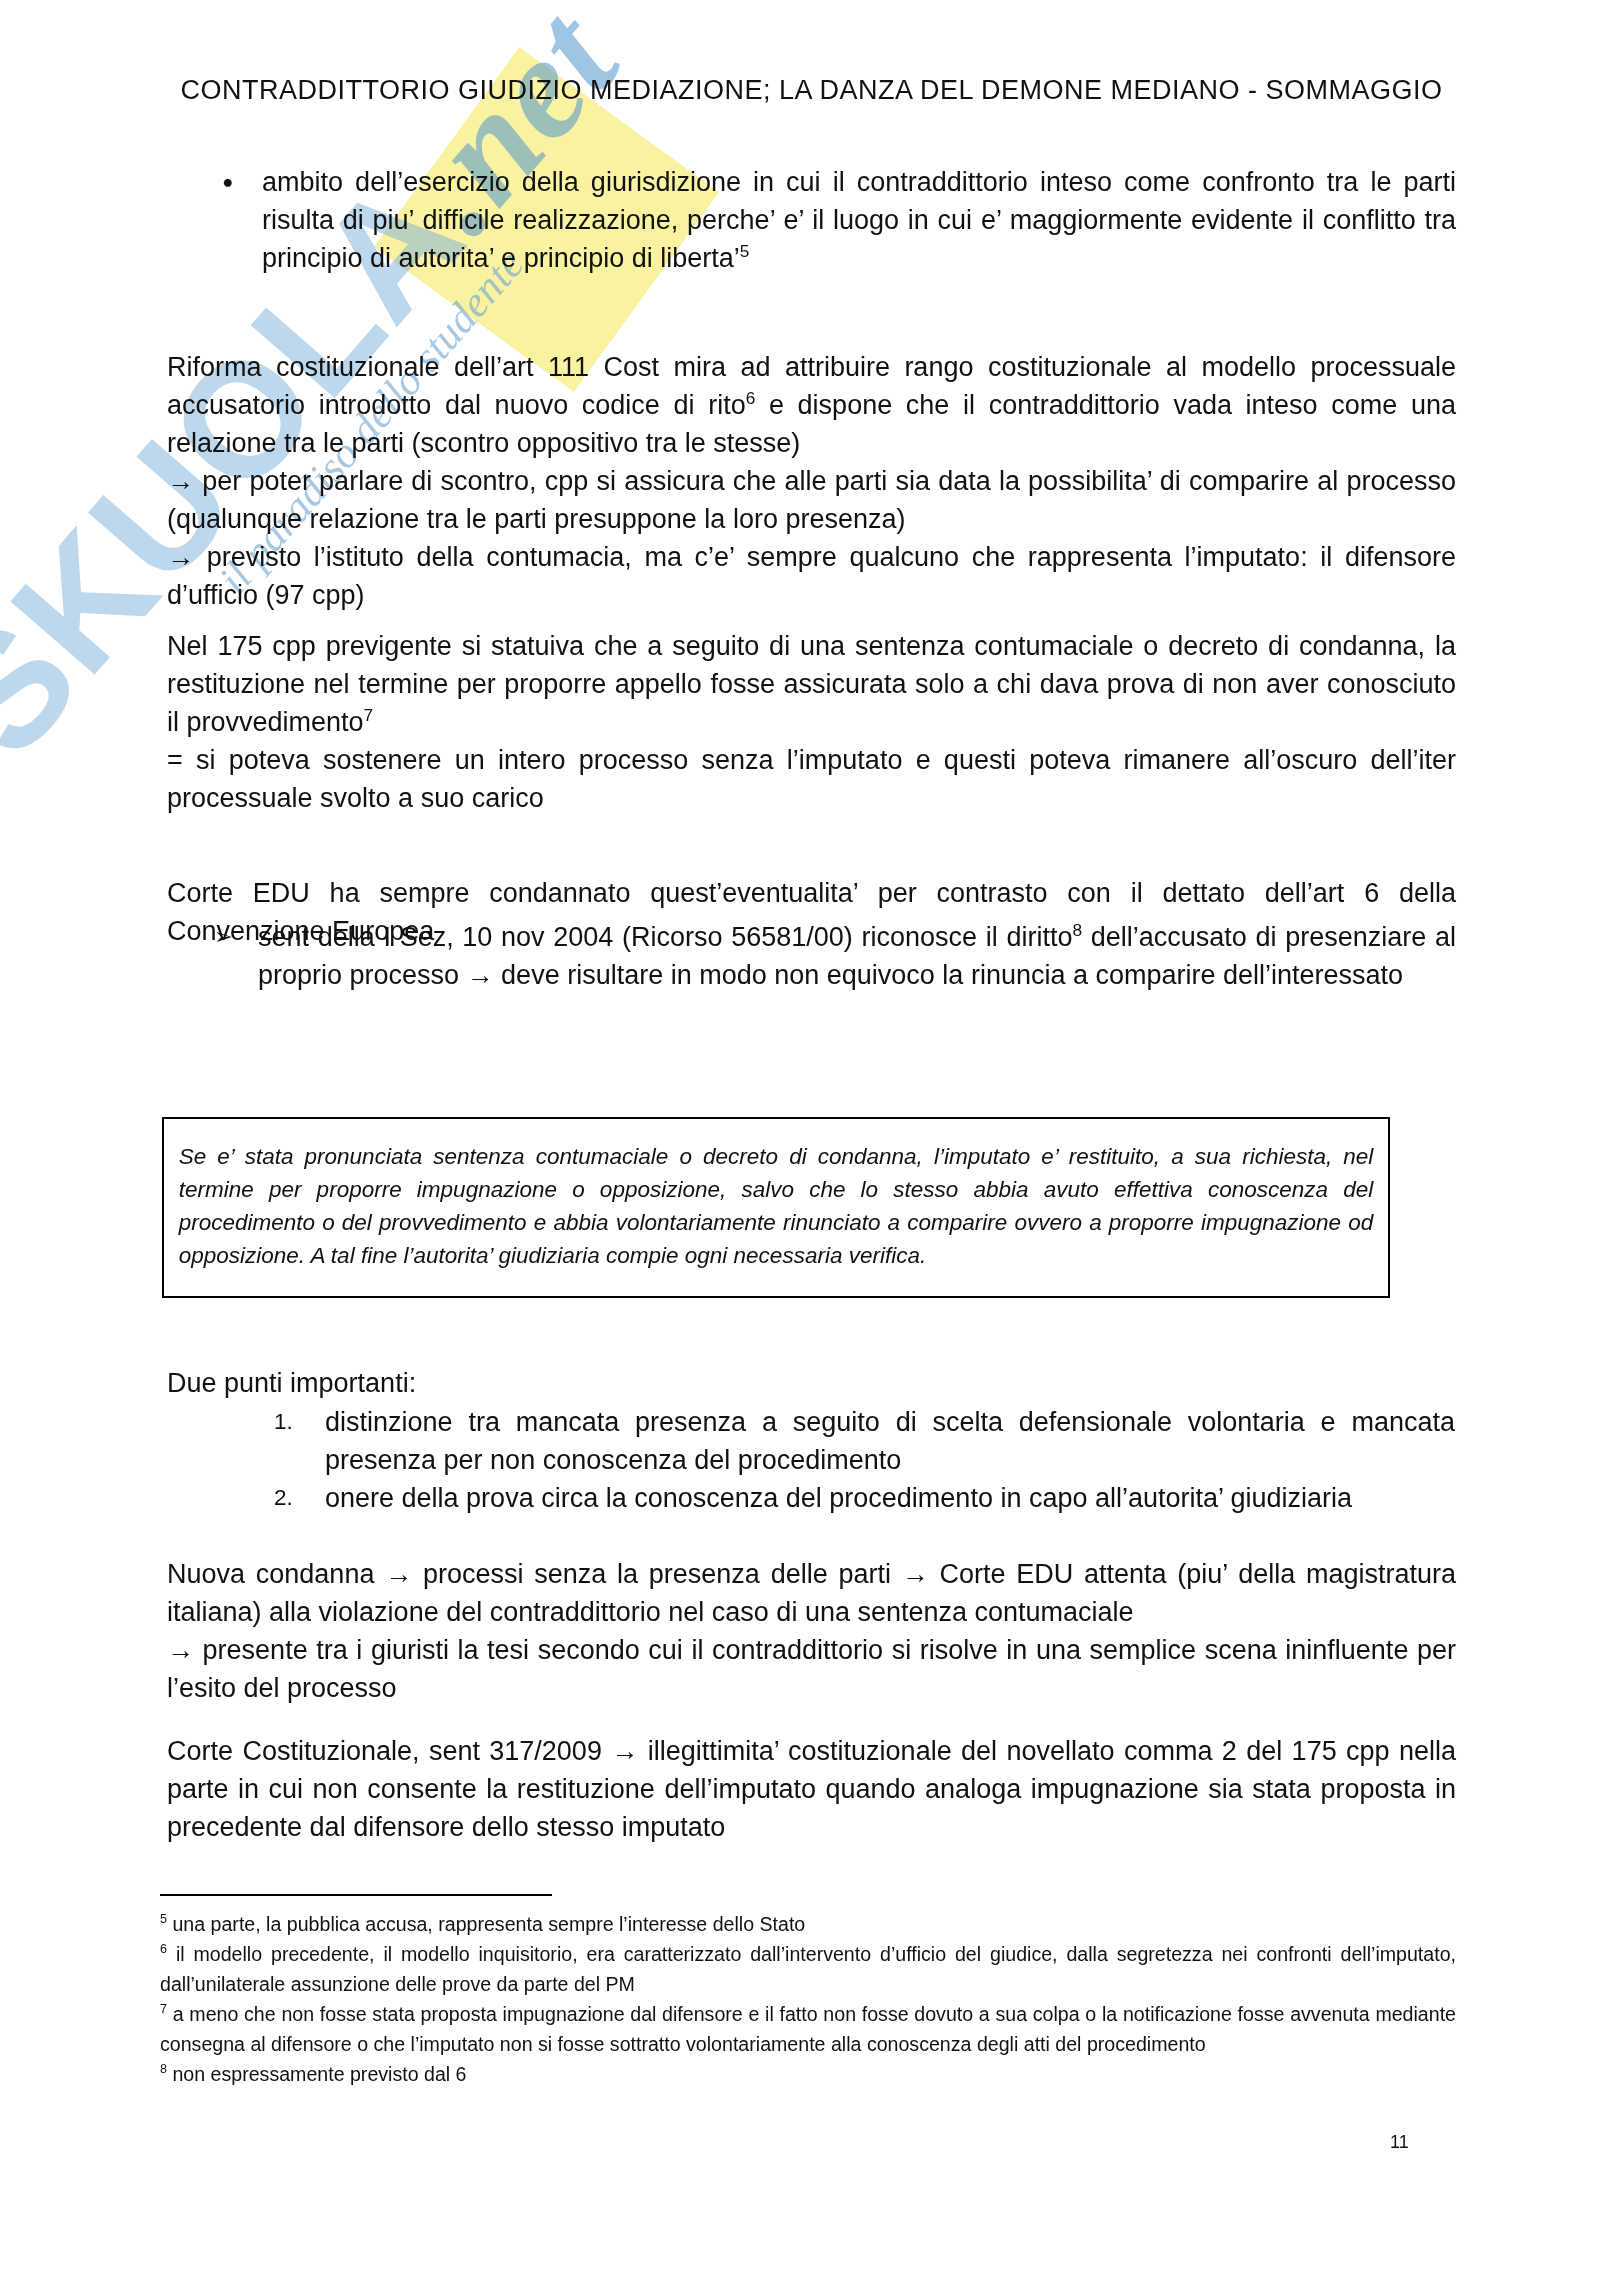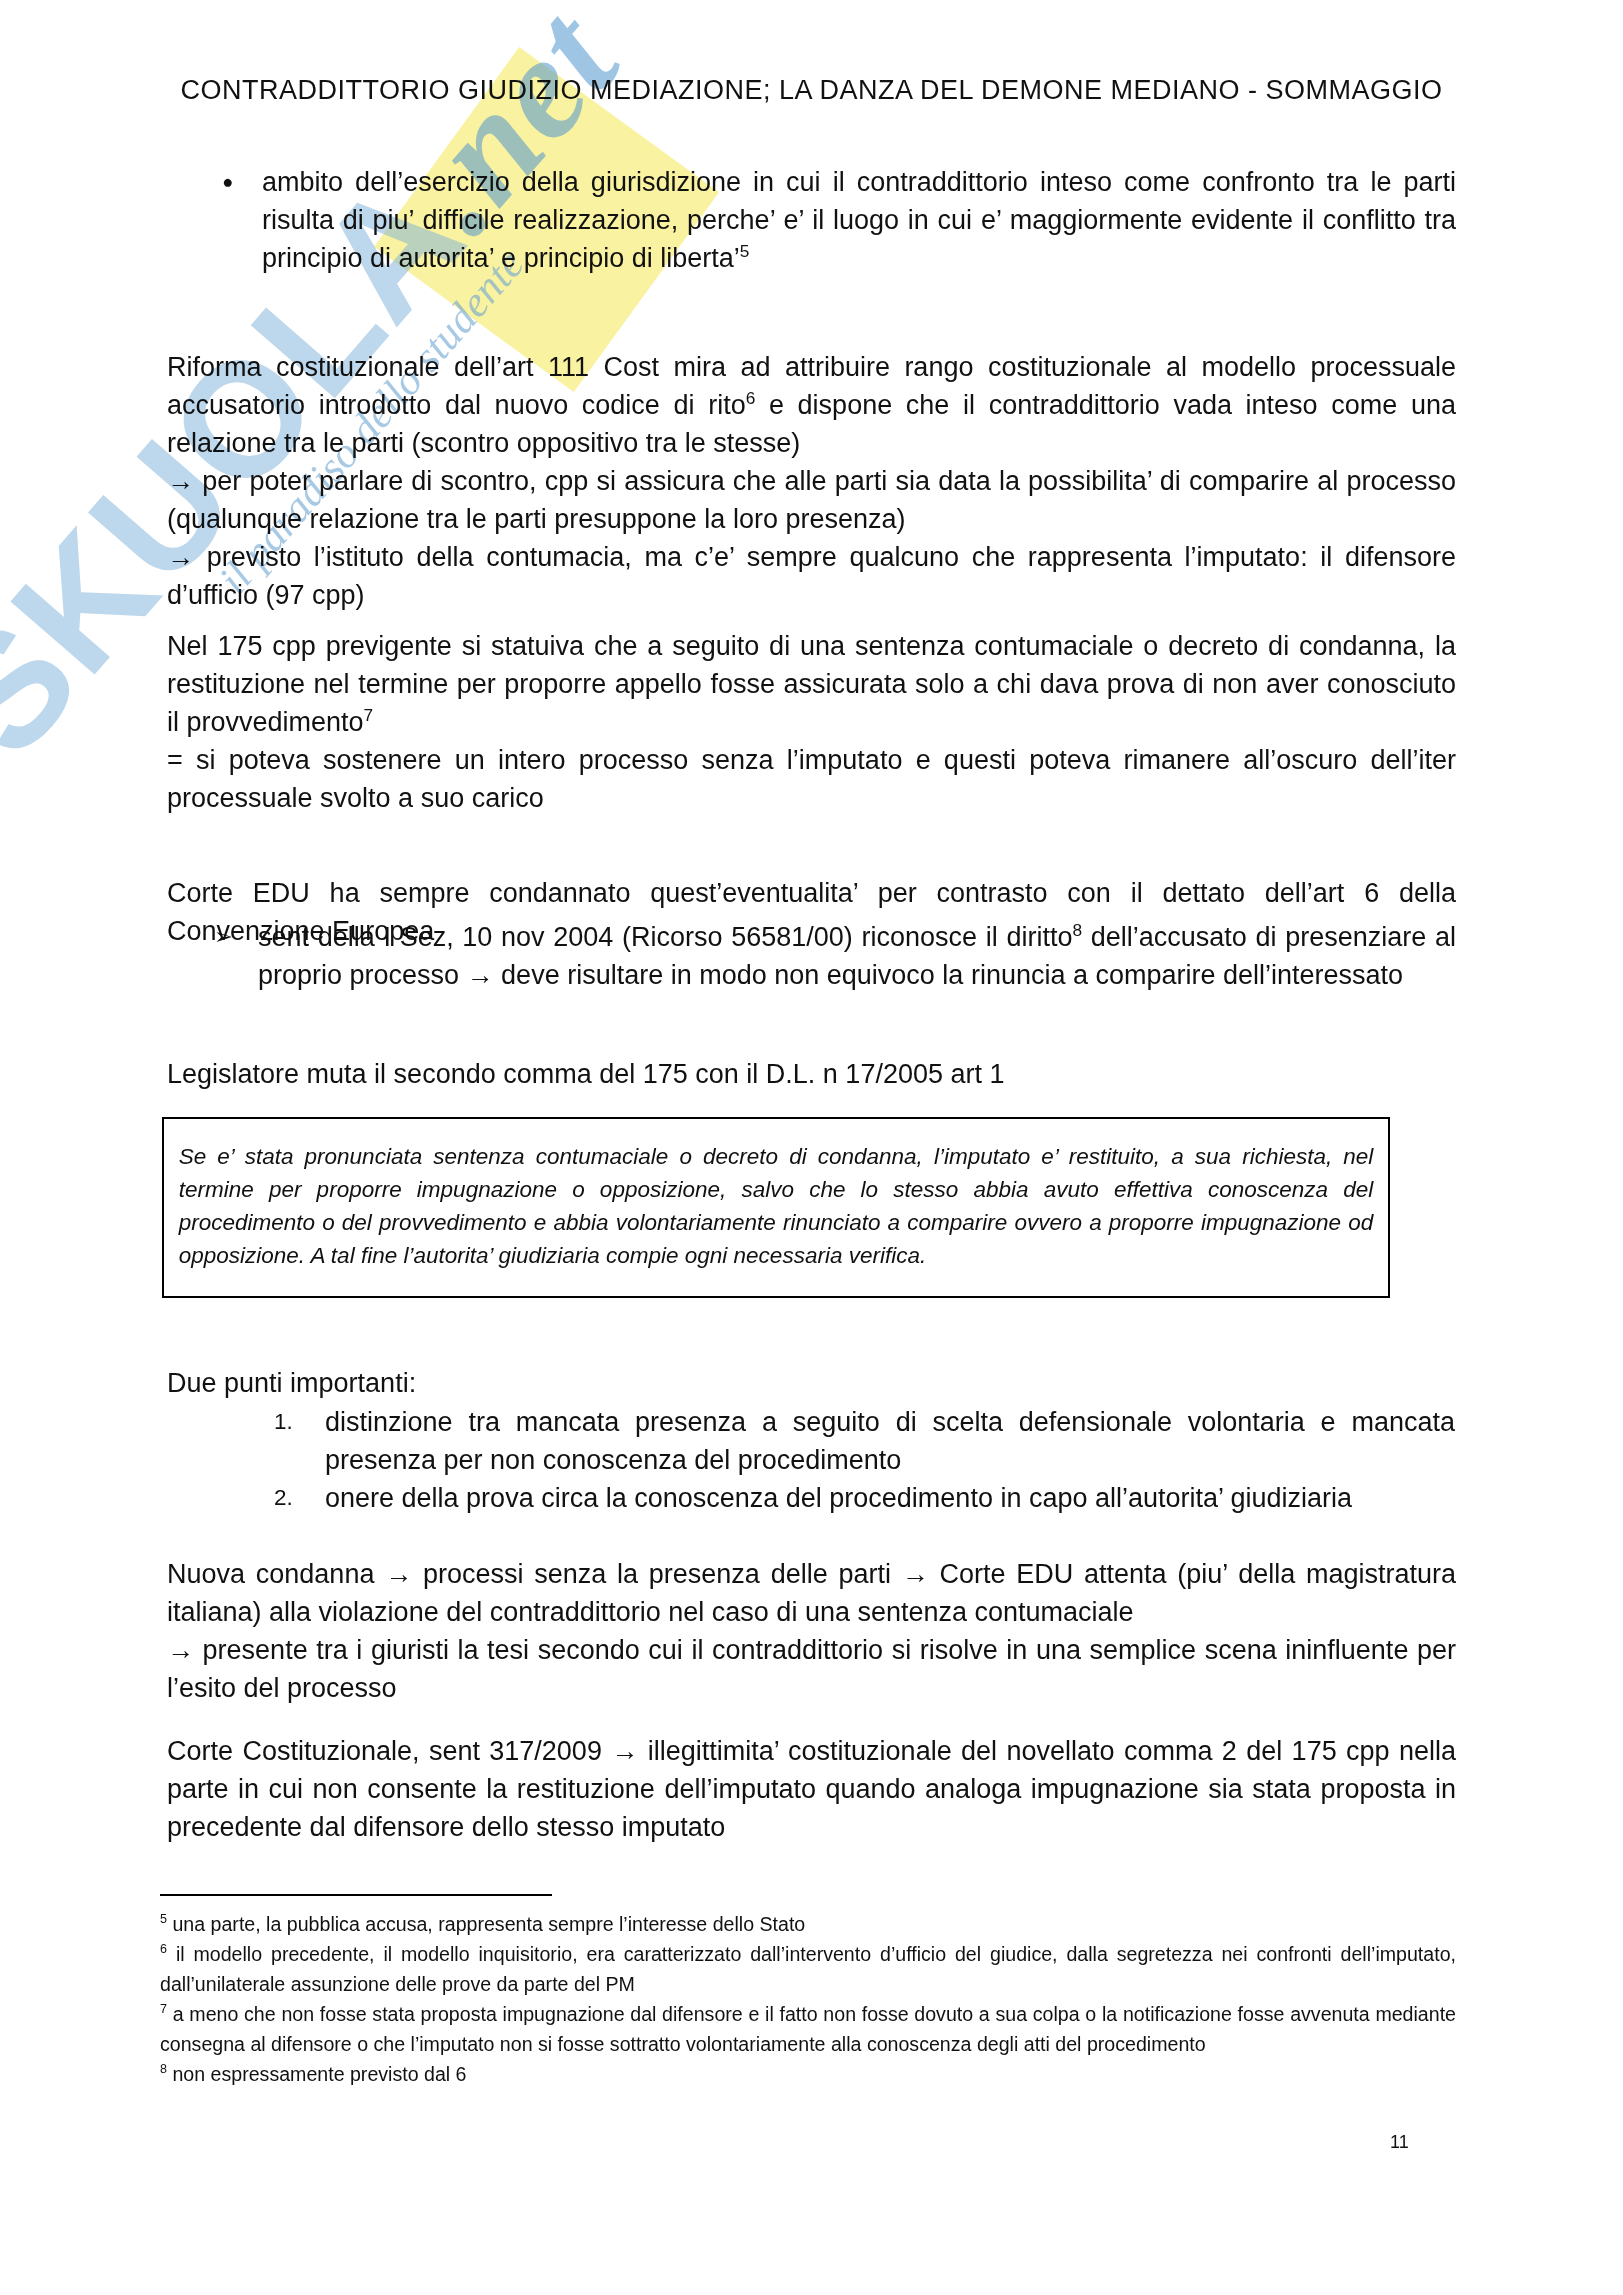--- a/index.html
+++ b/index.html
@@ -74,21 +74,20 @@
     <div><span>Nel 175 cpp previgente si statuiva che a seguito di una sentenza contumaciale o decreto di condanna, la restituzione nel termine per proporre appello fosse assicurata solo a chi dava prova di non aver conosciuto il provvedimento</span><sup class="fn">7</sup></div>
     <div>= si poteva sostenere un intero processo senza l’imputato e questi poteva rimanere all’oscuro dell’iter processuale svolto a suo carico</div>
   </div>
 
   <div class="blk just" style="top:874px;">Corte EDU ha sempre condannato quest’eventualita’ per contrasto con il dettato dell’art 6 della Convenzione Europea</div>
   <span class="marker" style="left:214px;top:918px;">➢</span>
   <div class="blk just" style="left:258px;top:918px;width:1198px;">
     <span>sent della I Sez, 10 nov 2004 (Ricorso 56581/00) riconosce il diritto</span><sup class="fn">8</sup><span> dell’accusato di presenziare al proprio processo → deve risultare in modo non equivoco la rinuncia a comparire dell’interessato</span>
   </div>
 
-  <div class="blk" style="top:1055px;">Legislatore muta il secondo comma del 175 con il D.L. n 17/2005 art 1</div>
 
   <div class="quote-box">
     <span>Se e’ stata pronunciata sentenza contumaciale o decreto di condanna, l’imputato e’ restituito, a sua richiesta, nel termine per proporre impugnazione o opposizione, salvo che lo stesso abbia avuto effettiva conoscenza del procedimento o del provvedimento e abbia volontariamente rinunciato a comparire ovvero a proporre impugnazione od opposizione. A tal fine l’autorita’ giudiziaria compie ogni necessaria verifica.</span>
   </div>
 
   <div class="blk" style="top:1364px;">Due punti importanti:</div>
   <span class="marker" style="left:274px;top:1403px;">1.</span>
   <div class="blk just" style="left:325px;top:1403px;width:1130px;">distinzione tra mancata presenza a seguito di scelta defensionale volontaria e mancata presenza per non conoscenza del procedimento</div>
   <span class="marker" style="left:274px;top:1479px;">2.</span>
   <div class="blk just" style="top:1555px;">

